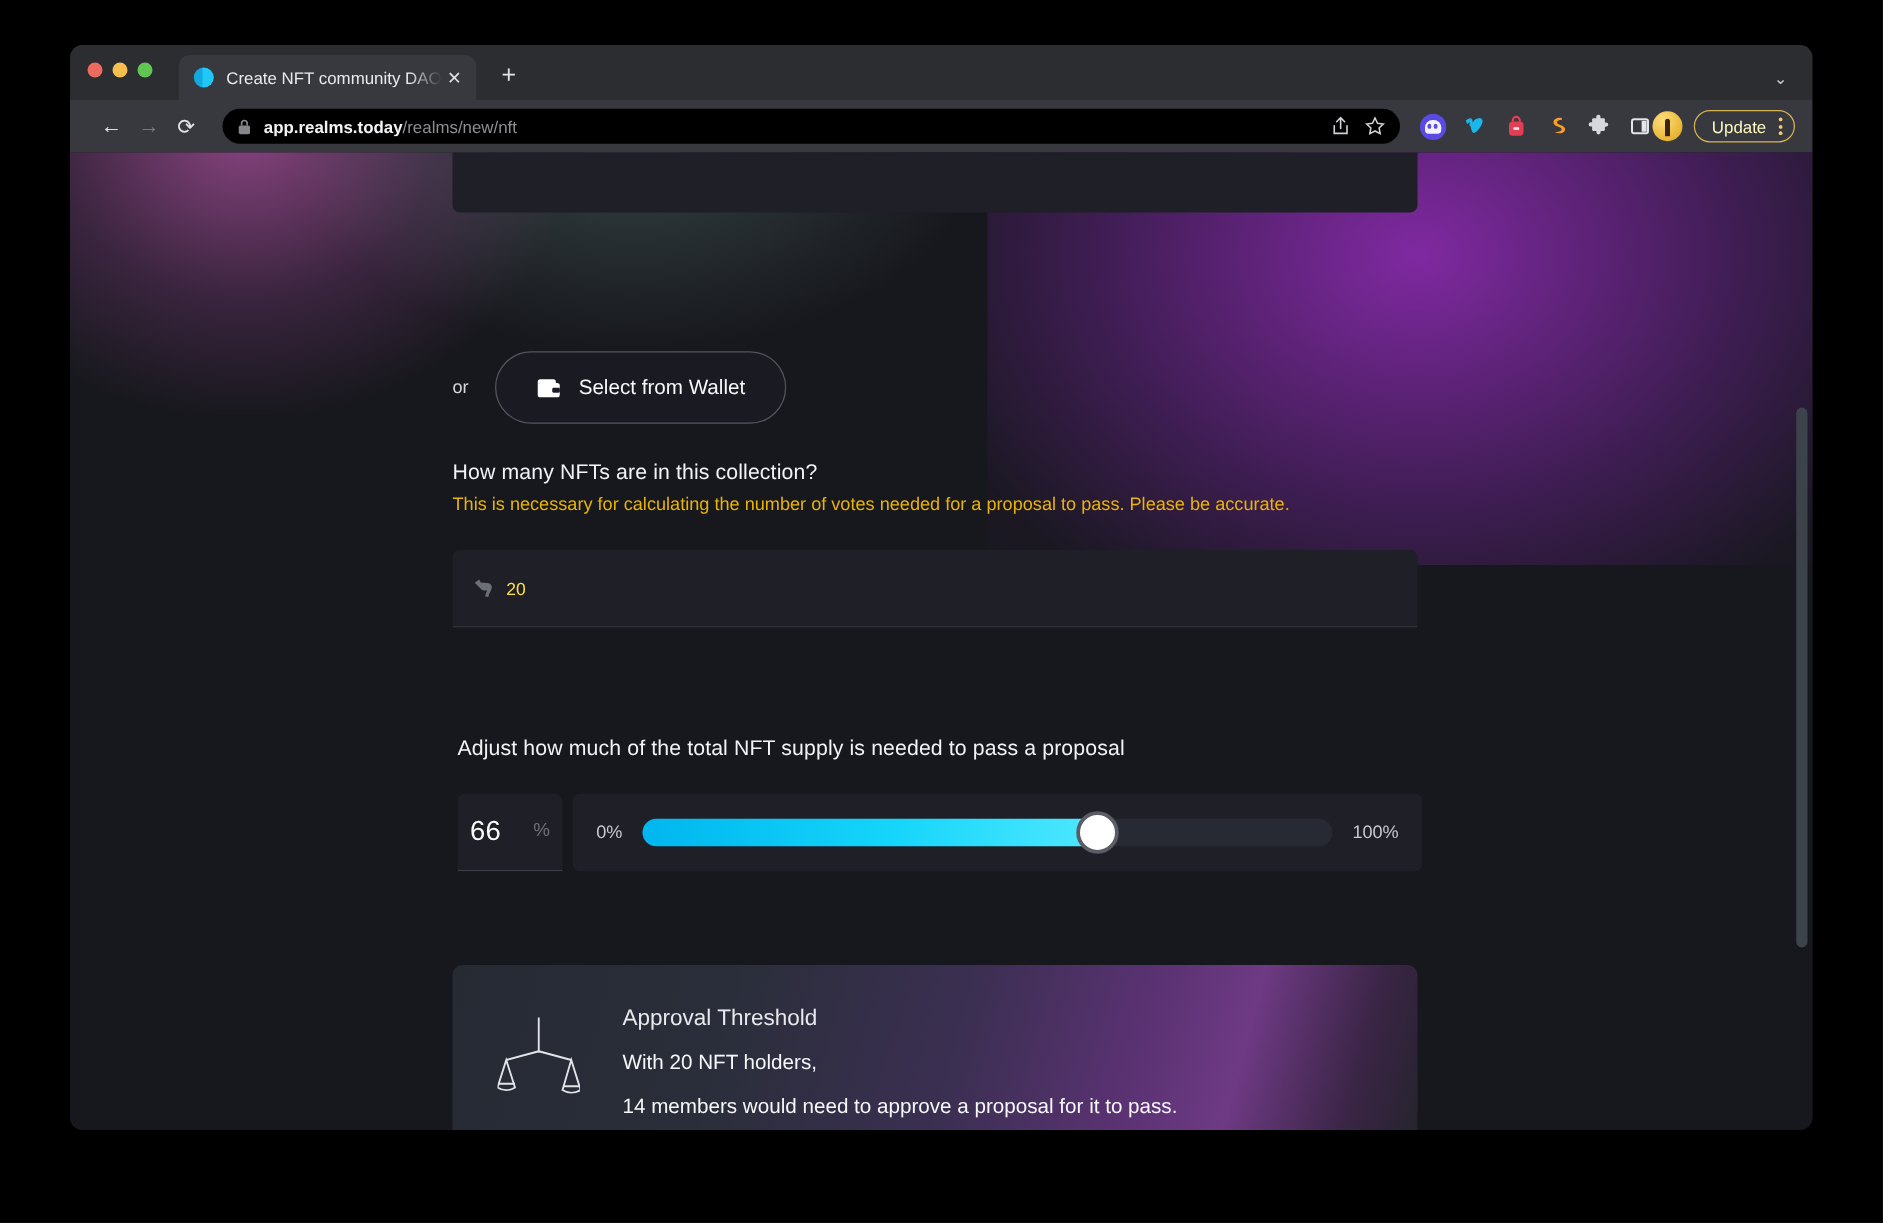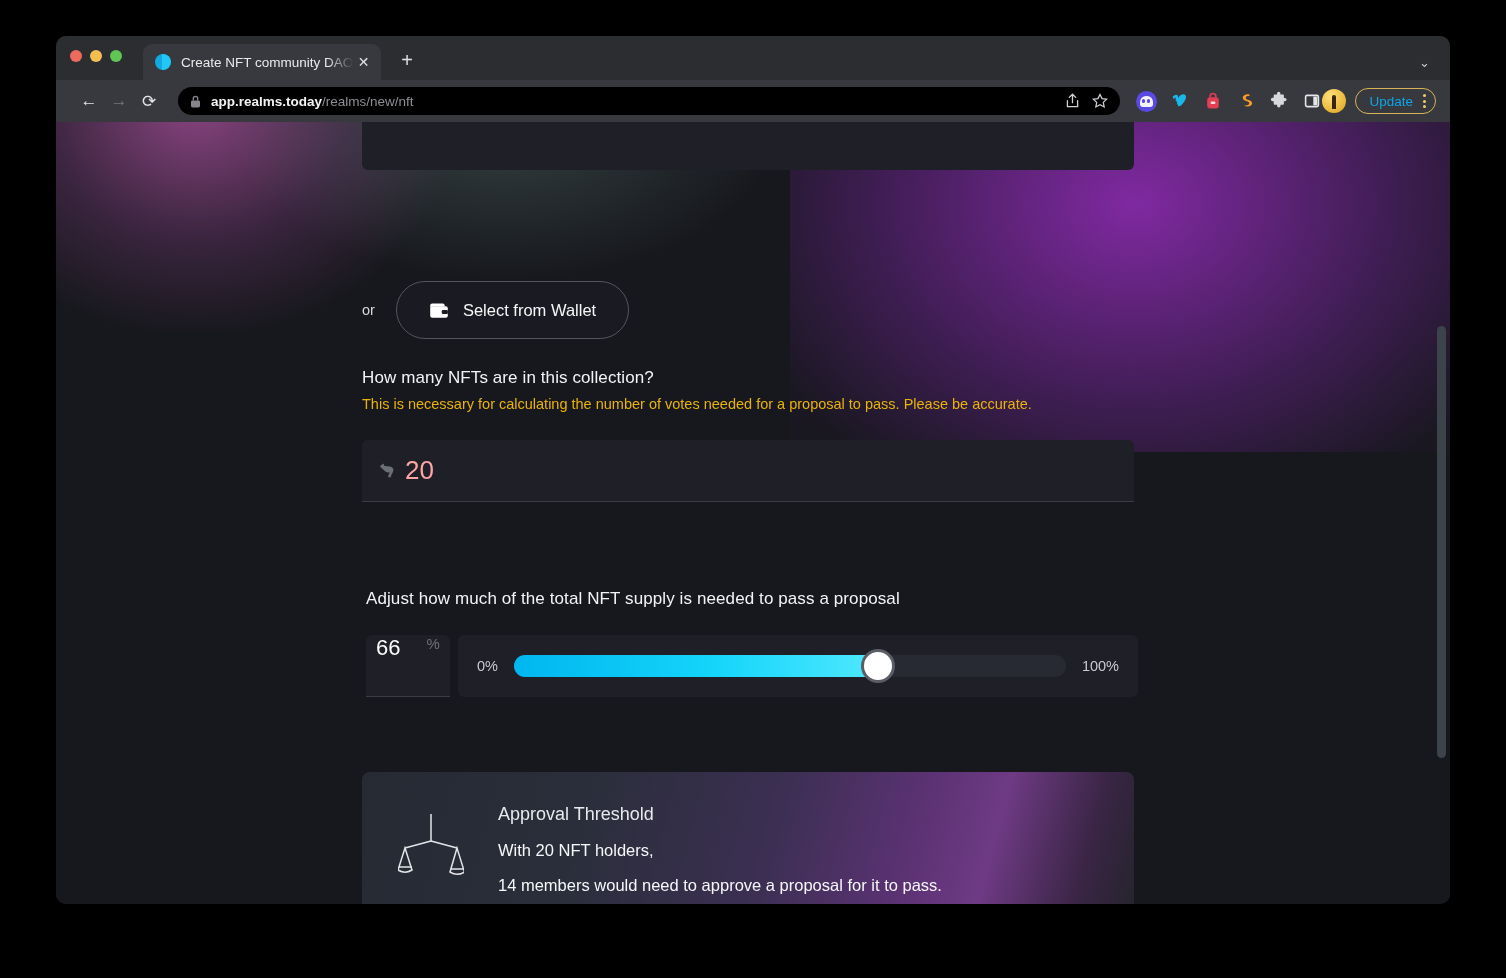--- a/index.html
+++ b/index.html
@@ -206,21 +206,21 @@
     height: 26px;
     border: 1px solid #d6b455;
     border-radius: 13px;
     display: flex;
     align-items: center;
     padding: 0 9px 0 13px;
     gap: 10px;
     cursor: pointer;
     flex: none;
   }
-  #update-label { color: #0ea5e9; font-size: 13.5px; white-space: nowrap; }
+  #update-label { color: #fef9c3; font-size: 13.5px; white-space: nowrap; }
   #update-menu-dots { display: flex; flex-direction: column; gap: 2.5px; }
   #update-menu-dots i { width: 3px; height: 3px; border-radius: 50%; background: #eccd6a; display:block; }
 
   
   #viewport {
     flex: 1;
     position: relative;
     background: #17181d;
     overflow: hidden;
   }
@@ -306,37 +306,37 @@
     height: 62px;
     background: #1e1f27;
     border-radius: 6px 6px 0 0;
     border-bottom: 1px solid #3b3d46;
     display: flex;
     align-items: center;
     padding: 0 16px;
     gap: 10px;
     cursor: text;
   }
-  #nft-count-value { color: #fca5a5; font-size: 26px; }
+  #nft-count-value { color: #fde047; font-size: 14px; }
 
   #threshold-section { position: absolute; left: 310px; top: 467px; width: 772px; }
   #slider-row {
     margin-top: 26px;
     display: flex;
     align-items: stretch;
     gap: 8px;
     height: 62px;
   }
   #percent-box {
     width: 84px;
     background: #1e1f27;
     border-radius: 6px 6px 0 0;
     border-bottom: 1px solid #3b3d46;
     display: flex;
-    align-items: flex-start;
+    align-items: center;
     justify-content: center;
     gap: 26px;
     padding-bottom: 2px;
     cursor: text;
   }
   #percent-value { color: #fbfbfc; font-size: 22px; }
   #percent-unit { color: #6f7179; font-size: 15px; }
 
   #slider-panel {
     flex: 1;

